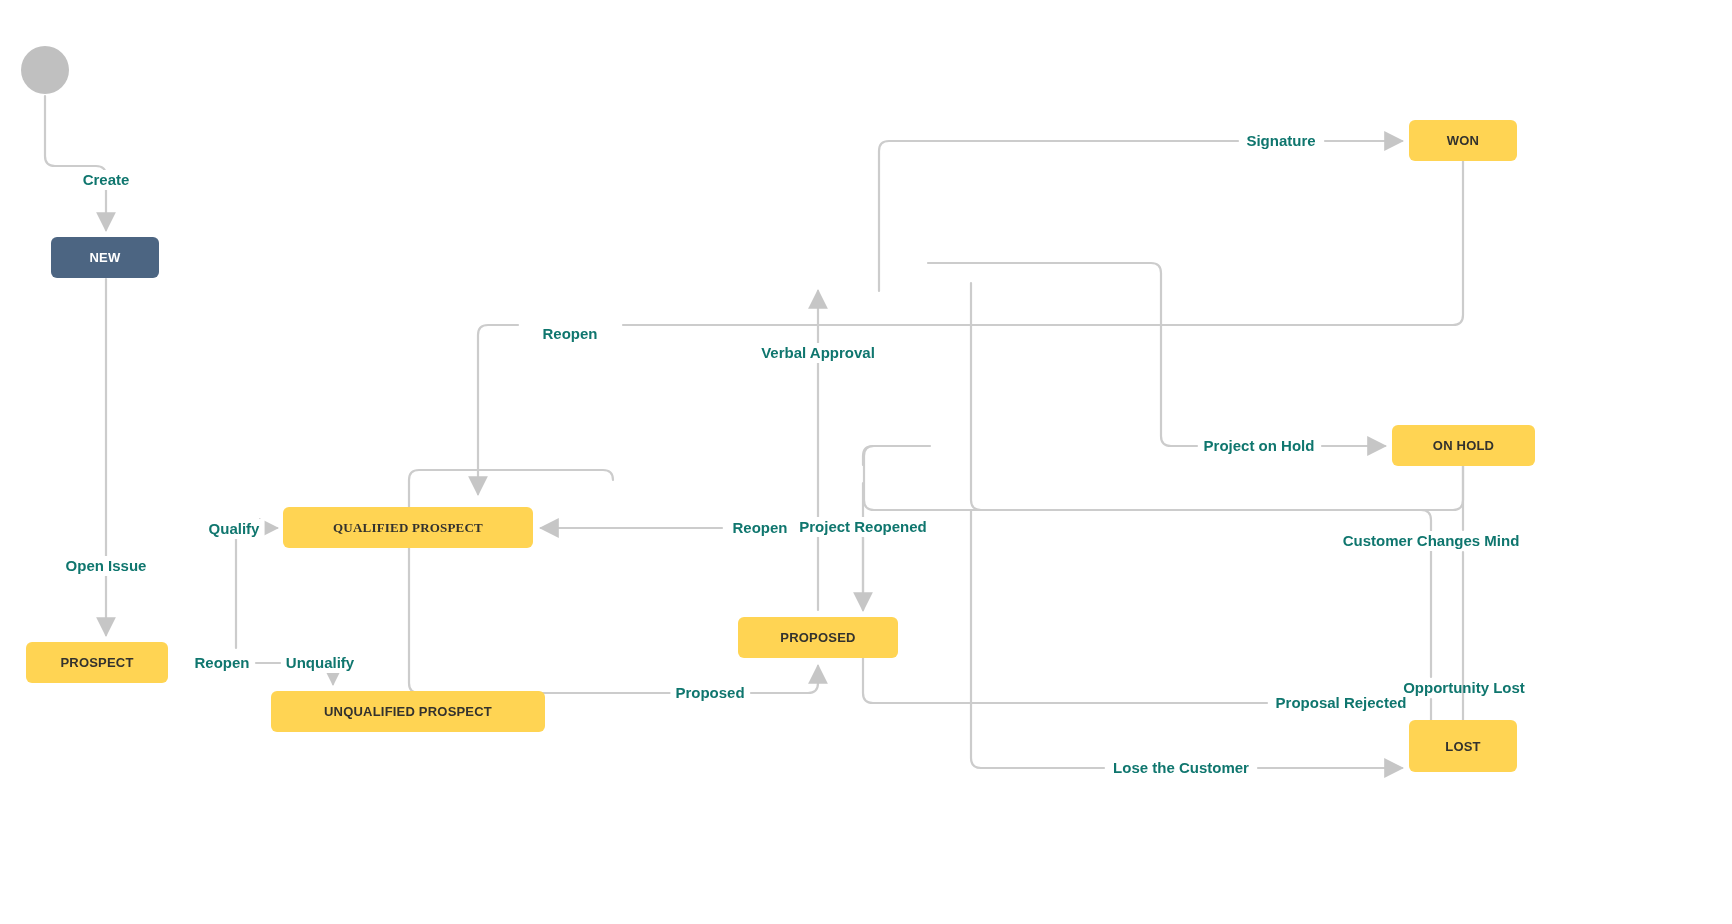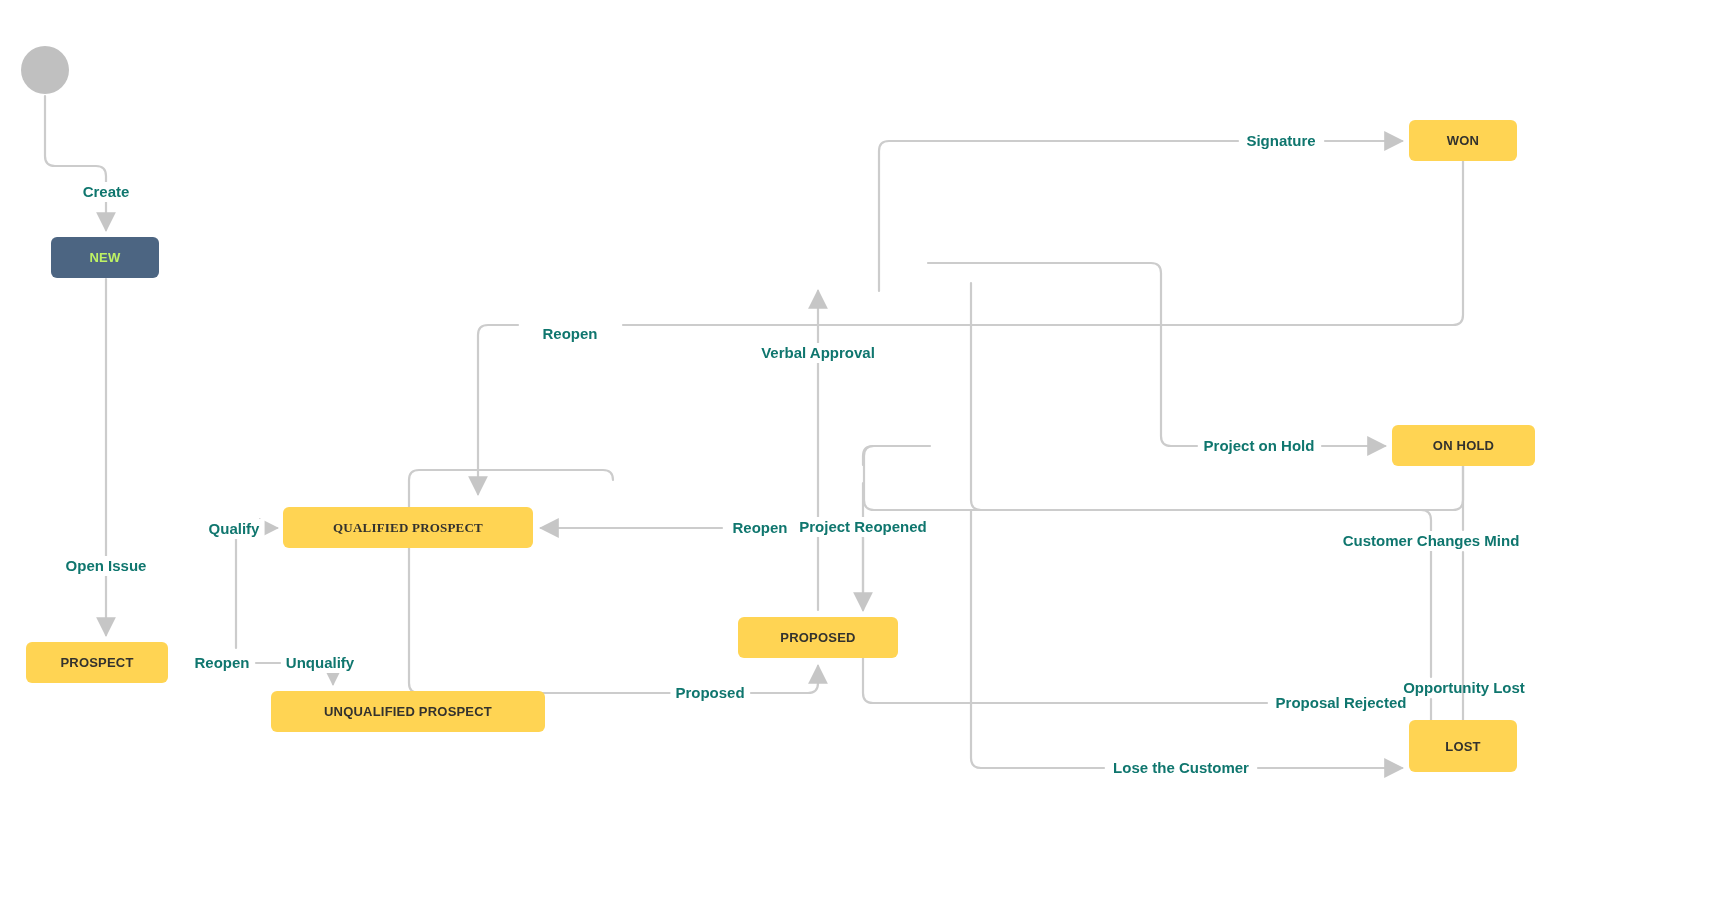--- a/index.html
+++ b/index.html
@@ -37,21 +37,21 @@
     letter-spacing: 0.2px;
     white-space: nowrap;
     z-index: 4;
   }
   .node.yellow {
     background: #ffd453;
     color: #33322e;
   }
   .node.blue {
     background: #4c6582;
-    color: #bef264;
+    color: #ffffff;
   }
   .start-node {
     position: absolute;
     width: 48px;
     height: 48px;
     border-radius: 50%;
     background: #c0c0c0;
     z-index: 4;
   }
   .edge-label {
@@ -135,21 +135,21 @@
 
   <div class="node yellow" style="left:738px; top:617px; width:160px; height:41px;">PROPOSED</div>
 
 
   <div class="node yellow" style="left:1409px; top:120px; width:108px; height:41px;">WON</div>
 
   <div class="node yellow" style="left:1392px; top:425px; width:143px; height:41px;">ON HOLD</div>
 
   <div class="node yellow" style="left:1409px; top:720px; width:108px; height:52px;">LOST</div>
 
-  <div class="edge-label c" style="left:106px; top:192px;">Create</div>
+  <div class="edge-label c" style="left:106px; top:180px;">Create</div>
 
   <div class="edge-label c" style="left:106px; top:566px;text-align:center;">Open Issue</div>
 
   <div class="edge-label c" style="left:234px; top:529px;">Qualify</div>
 
   <div class="edge-label c" style="left:222px; top:663px;">Reopen</div>
 
   <div class="edge-label c" style="left:320px; top:663px;">Unqualify</div>
 
   <div class="edge-label c" style="left:710px; top:693px;">Proposed</div>

